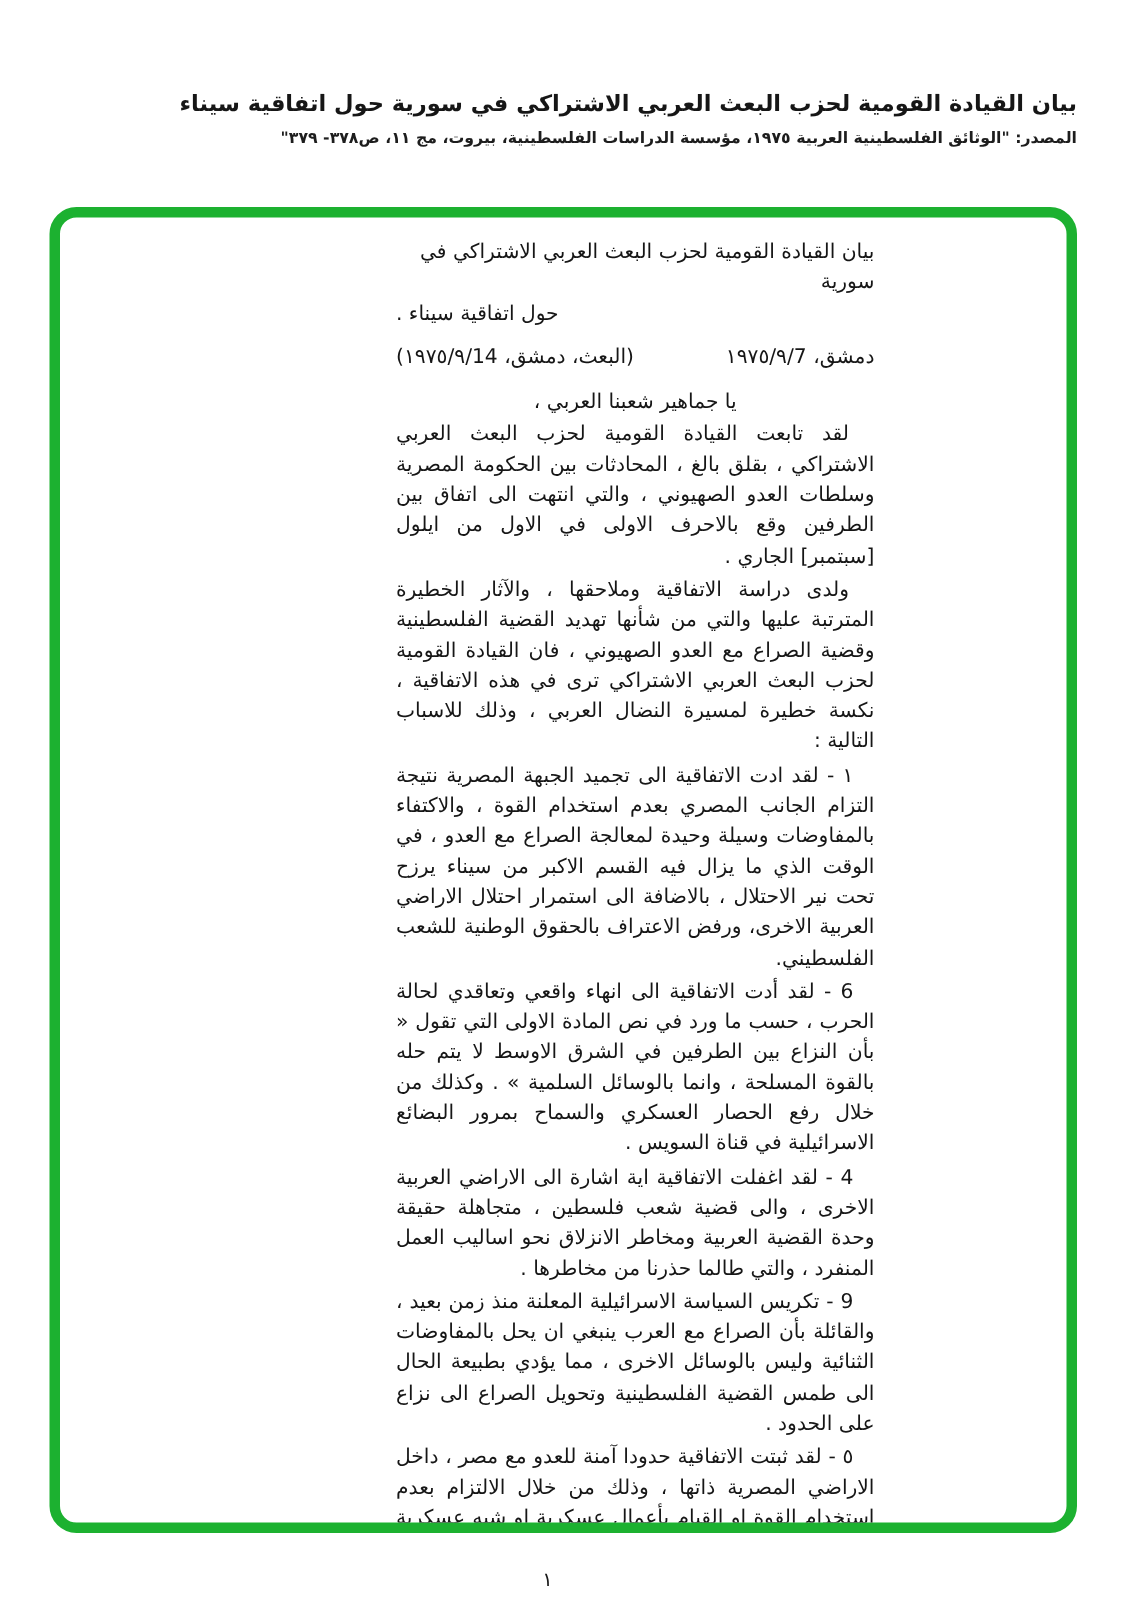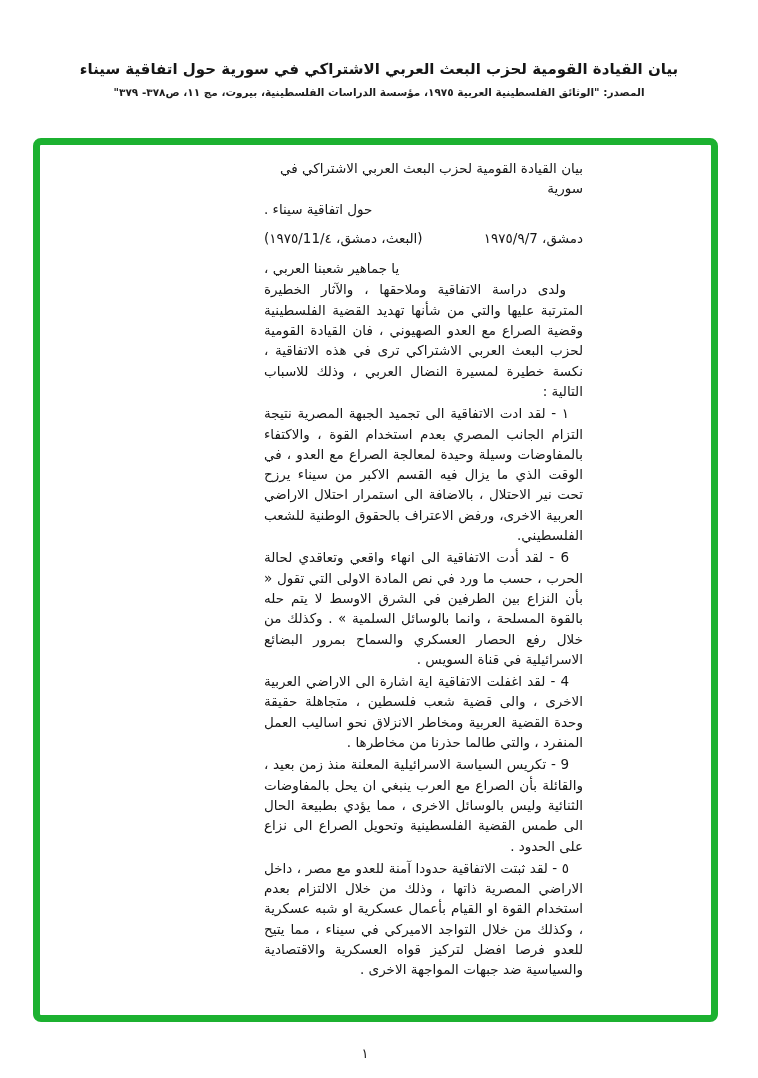--- a/index.html
+++ b/index.html
@@ -12,21 +12,20 @@
     color: #161616;
     overflow: hidden;
   }
 
   
   .page-header {
     position: absolute;
     top: 60px;
     left: 0;
     width: 758px;
-    text-align: center;
     direction: rtl;
   }
   .page-header .main-title {
     font-size: 15px;
     font-weight: bold;
     letter-spacing: 0;
     margin: 0 40px;
   }
   .page-header .source-line {
     font-size: 10.5px;
@@ -37,21 +36,21 @@
 
   
   .doc-frame {
     position: absolute;
     left: 33px;
     top: 138px;
     width: 685px;
     height: 884px;
     box-sizing: border-box;
     border: 7px solid #1cb130;
-    border-radius: 8px;
+    border-radius: 18px;
     background: #ffffff;
     overflow: hidden;
   }
 
   
   .doc-content {
     direction: rtl;
     width: 319px;
     margin: 13px 128px 0 auto; 
     font-size: 13.5px;
@@ -62,21 +61,21 @@
   .doc-title { margin: 0 0 9px 0; }
   .doc-title .t1 { text-align: right; }
   .doc-title .t2 { text-align: left; margin-right: 95px; }
 
   .dateline {
     display: flex;
     justify-content: space-between;
     margin: 0 0 10px 0;
   }
 
-  .salutation { margin: 0 0 1px 0; text-align: left; }
+  .salutation { margin: 0 0 1px 0; text-align: center; }
 
   .para {
     margin: 0 0 2px 0;
     text-indent: 17px; 
   }
   .para.point { text-indent: 14px; }
 
   
   .page-number {
     position: absolute;
@@ -99,25 +98,26 @@
 <div class="doc-frame">
   <div class="doc-content">
 
     <div class="doc-title">
       <div class="t1">بيان القيادة القومية لحزب البعث العربي الاشتراكي في سورية</div>
       <div class="t2">حول اتفاقية سيناء .</div>
     </div>
 
     <div class="dateline">
       <span>دمشق، ١٩٧٥/٩/7</span>
-      <span>(البعث، دمشق، ١٩٧٥/11/٤)</span>
+      <span>(البعث، دمشق، ١٩٧٥/٩/14)</span>
     </div>
 
     <div class="salutation">يا جماهير شعبنا العربي ،</div>
 
+    <div class="para">لقد تابعت القيادة القومية لحزب البعث العربي الاشتراكي ، بقلق بالغ ، المحادثات بين الحكومة المصرية وسلطات العدو الصهيوني ، والتي انتهت الى اتفاق بين الطرفين وقع بالاحرف الاولى في الاول من ايلول [سبتمبر] الجاري .</div>
     <div class="para">ولدى دراسة الاتفاقية وملاحقها ، والآثار الخطيرة المترتبة عليها والتي من شأنها تهديد القضية الفلسطينية وقضية الصراع مع العدو الصهيوني ، فان القيادة القومية لحزب البعث العربي الاشتراكي ترى في هذه الاتفاقية ، نكسة خطيرة لمسيرة النضال العربي ، وذلك للاسباب التالية :</div>
 
     <div class="para point">١ - لقد ادت الاتفاقية الى تجميد الجبهة المصرية نتيجة التزام الجانب المصري بعدم استخدام القوة ، والاكتفاء بالمفاوضات وسيلة وحيدة لمعالجة الصراع مع العدو ، في الوقت الذي ما يزال فيه القسم الاكبر من سيناء يرزح تحت نير الاحتلال ، بالاضافة الى استمرار احتلال الاراضي العربية الاخرى، ورفض الاعتراف بالحقوق الوطنية للشعب الفلسطيني.</div>
     <div class="para point">6 - لقد أدت الاتفاقية الى انهاء واقعي وتعاقدي لحالة الحرب ، حسب ما ورد في نص المادة الاولى التي تقول « بأن النزاع بين الطرفين في الشرق الاوسط لا يتم حله بالقوة المسلحة ، وانما بالوسائل السلمية » . وكذلك من خلال رفع الحصار العسكري والسماح بمرور البضائع الاسرائيلية في قناة السويس .</div>
     <div class="para point">4 - لقد اغفلت الاتفاقية اية اشارة الى الاراضي العربية الاخرى ، والى قضية شعب فلسطين ، متجاهلة حقيقة وحدة القضية العربية ومخاطر الانزلاق نحو اساليب العمل المنفرد ، والتي طالما حذرنا من مخاطرها .</div>
     <div class="para point">9 - تكريس السياسة الاسرائيلية المعلنة منذ زمن بعيد ، والقائلة بأن الصراع مع العرب ينبغي ان يحل بالمفاوضات الثنائية وليس بالوسائل الاخرى ، مما يؤدي بطبيعة الحال الى طمس القضية الفلسطينية وتحويل الصراع الى نزاع على الحدود .</div>
     <div class="para point">٥ - لقد ثبتت الاتفاقية حدودا آمنة للعدو مع مصر ، داخل الاراضي المصرية ذاتها ، وذلك من خلال الالتزام بعدم استخدام القوة او القيام بأعمال عسكرية او شبه عسكرية ، وكذلك من خلال التواجد الاميركي في سيناء ، مما يتيح للعدو فرصا افضل لتركيز قواه العسكرية والاقتصادية والسياسية ضد جبهات المواجهة الاخرى .</div>
 
   </div>
 </div>

